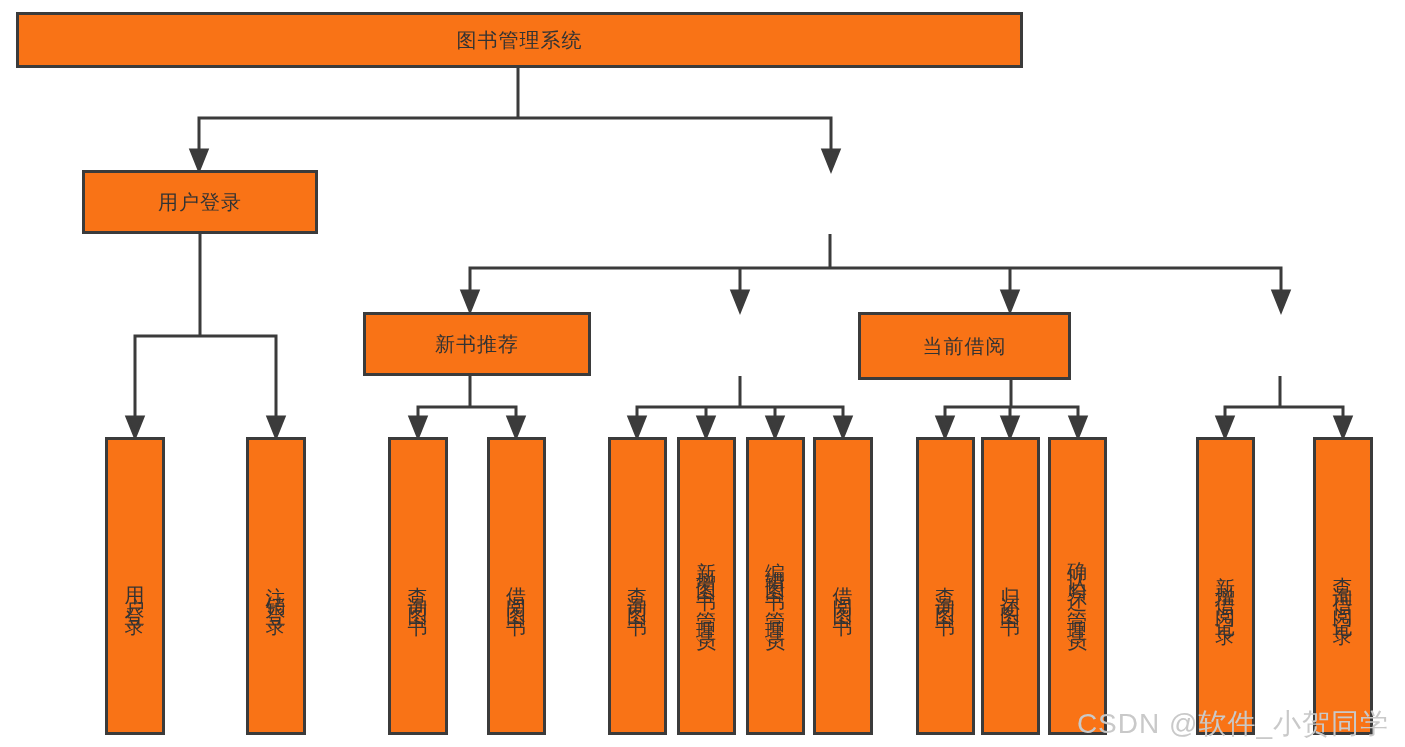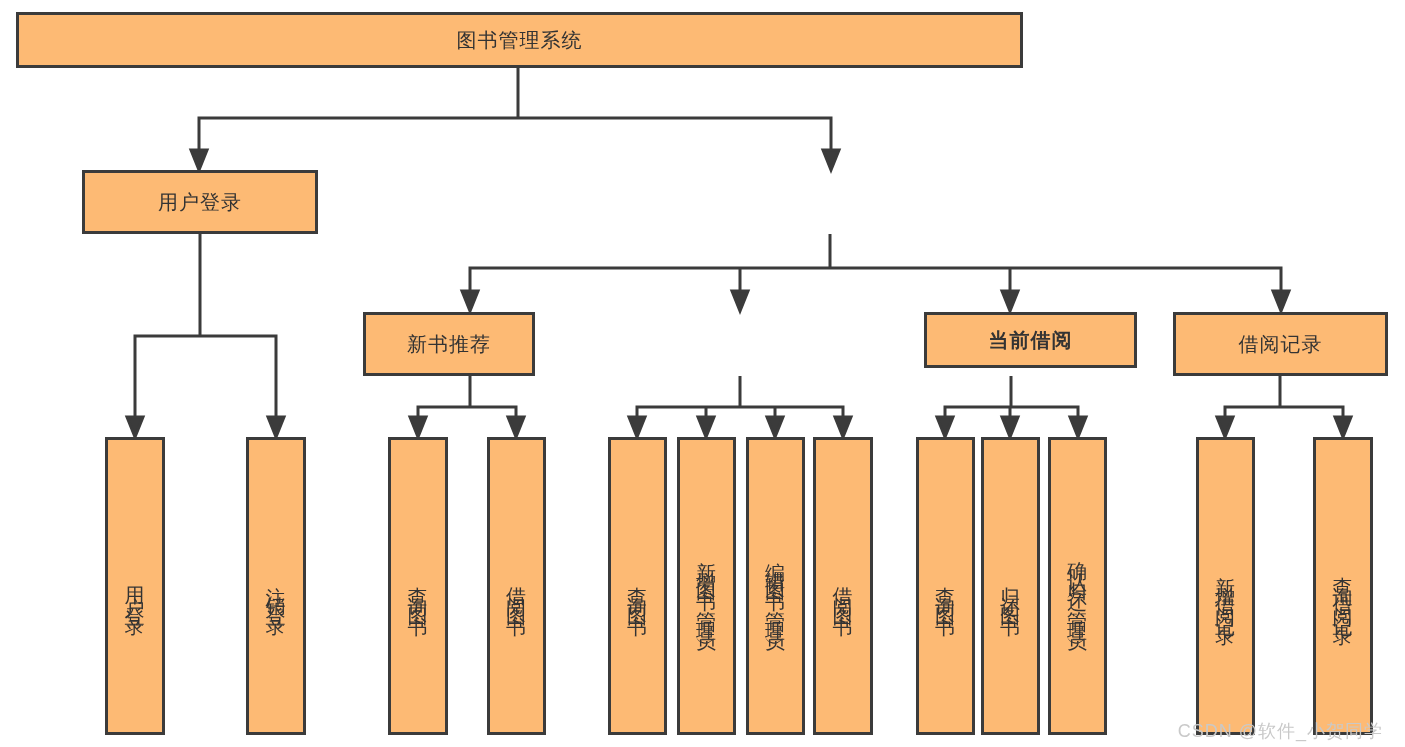--- a/index.html
+++ b/index.html
@@ -3,31 +3,31 @@
 <meta charset="utf-8">
 <style>
   html,body{margin:0;padding:0;background:#ffffff;}
   .canvas{
     position:relative;width:1405px;height:747px;background:#ffffff;overflow:hidden;
     font-family:"Liberation Sans","DejaVu Sans",sans-serif;color:#333333;
   }
   .connectors{position:absolute;left:0;top:0;z-index:0;}
   .box{
     position:absolute;box-sizing:border-box;z-index:1;
-    background:#fdba74;border:3px solid #3b3b3b;
+    background:#f97316;border:3px solid #3b3b3b;
     display:flex;align-items:center;justify-content:center;
     font-size:20px;letter-spacing:1px;color:#333333;
   }
   .vbox{
     writing-mode:vertical-rl;text-orientation:mixed;
     letter-spacing:10px;padding-top:10px;line-height:1;
   }
   .watermark{
-    position:absolute;right:22px;bottom:4px;z-index:2;
-    font-size:18px;letter-spacing:1px;color:#c9c9c9;white-space:nowrap;margin-top:7px;
+    position:absolute;right:16px;bottom:4px;z-index:2;
+    font-size:28px;letter-spacing:1px;color:#c9c9c9;white-space:nowrap;margin-top:7px;
   }
 </style>
 </head>
 <body>
 
 <div class="canvas">
 
   <svg class="connectors" width="1405" height="747" viewBox="0 0 1405 747" stroke="#3b3b3b" stroke-width="3" fill="#3b3b3b">
     <g>
       <path fill="none" d="M518 68 V118 M197.5 118 H832.5 M199 118 V152 M831 118 V152"></path>
@@ -68,23 +68,22 @@
       <path fill="none" d="M1280 376 V407 M1223.5 407 H1344.5 M1225 407 V420 M1343 407 V420"></path>
       <polygon points="1217,417 1233,417 1225,437"></polygon>
       <polygon points="1335,417 1351,417 1343,437"></polygon>
     </g>
   </svg>
 
   <div class="box" style="left:16px;top:12px;width:1007px;height:56px;">图书管理系统</div>
 
   <div class="box" style="left:82px;top:170px;width:236px;height:64px;">用户登录</div>
 
-  <div class="box" style="left:363px;top:312px;width:172px;height:64px;">新书推荐</div>
-  <div class="box" style="left:924px;top:312px;width:213px;height:56px;font-weight:bold;">当前借阅</div>
-  <div class="box" style="left:1173px;top:312px;width:215px;height:64px;">借阅记录</div>
+  <div class="box" style="left:363px;top:312px;width:228px;height:64px;">新书推荐</div>
+  <div class="box" style="left:858px;top:312px;width:213px;height:68px;">当前借阅</div>
 
   <div class="box vbox" style="left:105px;top:437px;width:60px;height:298px;">用户登录</div>
   <div class="box vbox" style="left:246px;top:437px;width:60px;height:298px;">注销登录</div>
 
   <div class="box vbox" style="left:388px;top:437px;width:60px;height:298px;">查询图书</div>
   <div class="box vbox" style="left:487px;top:437px;width:59px;height:298px;">借阅图书</div>
 
   <div class="box vbox" style="left:608px;top:437px;width:59px;height:298px;">查询图书</div>
   <div class="box vbox" style="left:677px;top:437px;width:59px;height:298px;">新增图书（管理员）</div>
   <div class="box vbox" style="left:746px;top:437px;width:59px;height:298px;">编辑图书（管理员）</div>

